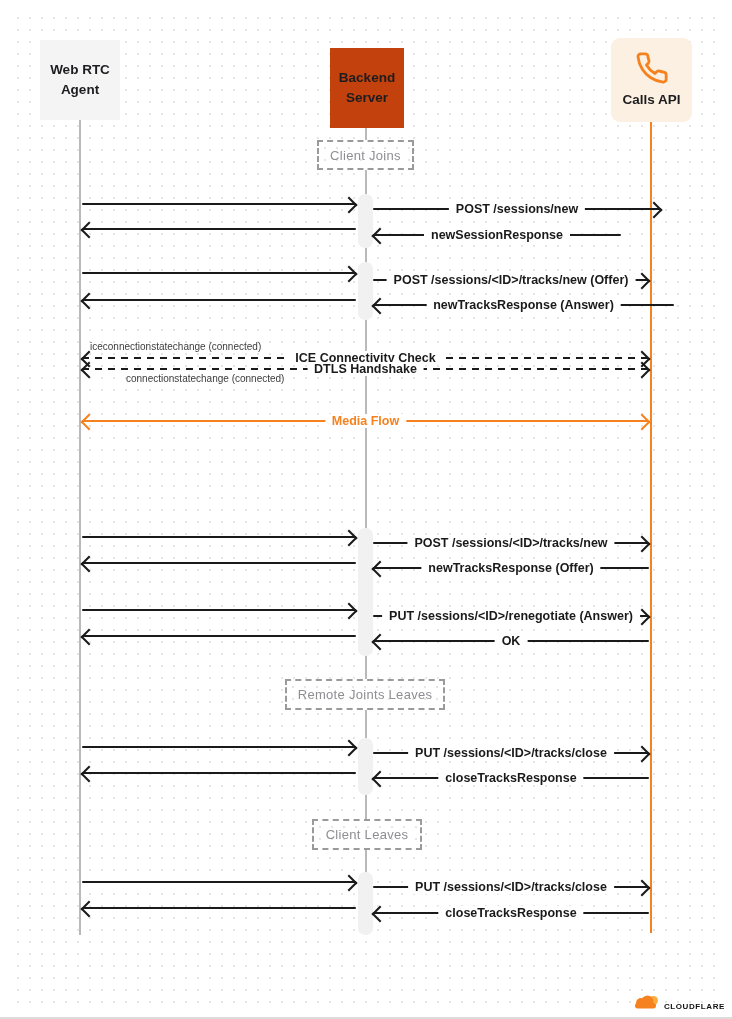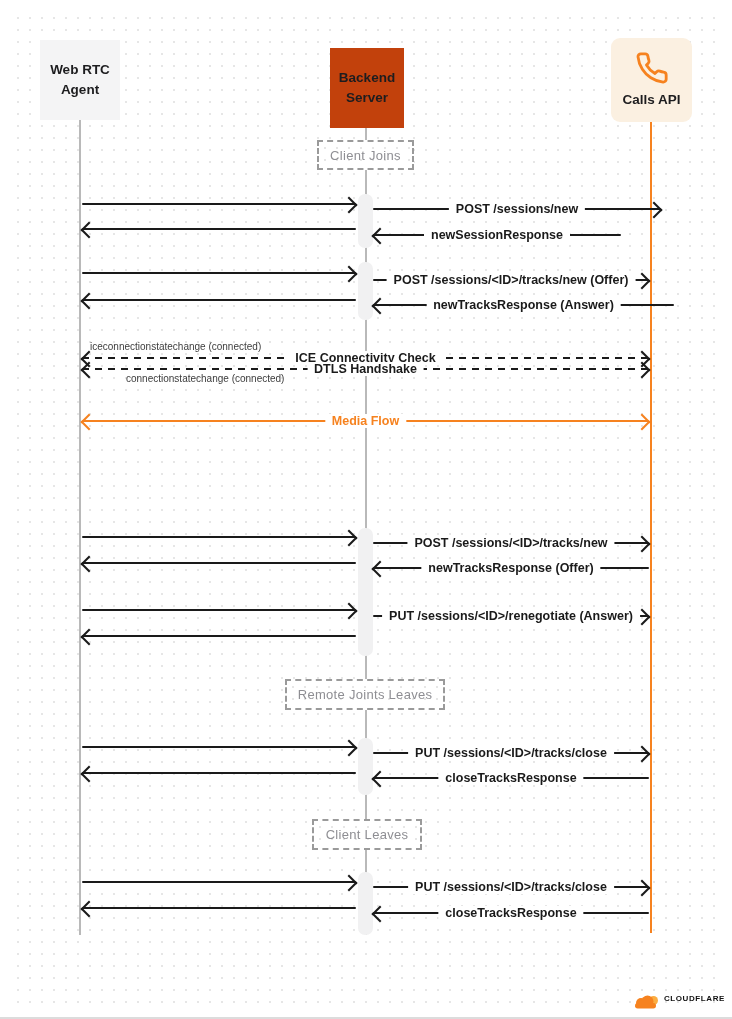--- a/index.html
+++ b/index.html
@@ -56,21 +56,21 @@
   }
   #actor-web     { left:40px;  top:40px; width:80px; height:80px; background:#f4f4f5; }
   #actor-backend { left:330px; top:48px; width:74px; height:80px; background:#c2410c; }
   #actor-calls   { left:611px; top:38px; width:81px; height:84px; background:#fbf0e1;
                    border-radius:9px; flex-direction:column; gap:5px; }
 
   .footer-title {
     position:absolute; left:18px; top:988px;
     font-size:16px; font-weight:700; color:#262626; letter-spacing:.2px;
   }
-  .brand { position:absolute; right:7px; bottom:8px; display:flex; align-items:flex-start; gap:3px; }
+  .brand { position:absolute; right:7px; bottom:8px; display:flex; align-items:flex-end; gap:3px; }
   .brand-text { font-size:8px; font-weight:700; letter-spacing:.6px; color:#111; }
 </style>
 </head>
 <body>
 
 <div class="page">
   <div class="dots"></div>
 
   <div class="lifeline gray" id="ll-web"></div>
   <div class="lifeline gray" id="ll-backend"></div>
@@ -161,20 +161,25 @@
       </div>
       <div class="msg" style="left: 82px; top: 602px; width: 274px;">
         <div class="line"></div>
         <span class="head r"></span>
       </div>
       <div class="msg" style="left: 373px; top: 608px; width: 276px;">
         <div class="line"></div>
         <span class="head r"></span>
         <span class="msg-label">PUT /sessions/&lt;ID&gt;/renegotiate (Answer)</span>
       </div>
+      <div class="msg" style="left: 373px; top: 633px; width: 276px;">
+        <div class="line"></div>
+        <span class="head l"></span>
+        <span class="msg-label">OK</span>
+      </div>
       <div class="msg" style="left: 82px; top: 628px; width: 274px;">
         <div class="line"></div>
         <span class="head l"></span>
       </div>
       <div class="msg" style="left: 82px; top: 739px; width: 274px;">
         <div class="line"></div>
         <span class="head r"></span>
       </div>
       <div class="msg" style="left: 373px; top: 745px; width: 276px;">
         <div class="line"></div>

